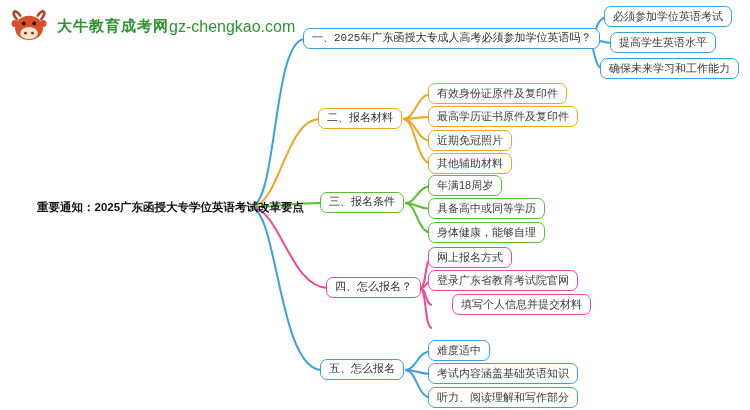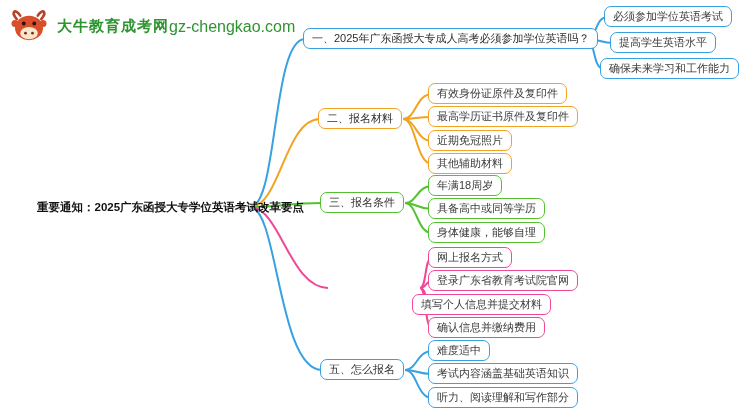--- a/index.html
+++ b/index.html
@@ -9,21 +9,21 @@
   }
   svg.connectors{position:absolute;left:0;top:0;width:750px;height:410px;}
   svg.connectors path{fill:none;stroke-width:2;}
   .s-blue{stroke:#38a1e0}.s-orange{stroke:#f2a321}.s-green{stroke:#55c132}.s-pink{stroke:#f04896}
 
   .node{
     position:absolute;white-space:nowrap;font-size:11px;line-height:19px;
     padding:0 8px;border:1.5px solid #999;border-radius:7px;background:#fff;
     color:#3a3a3a;
   }
-  .lvl1{color:#2f2f2f;}
+  .lvl1{color:#2f2f2f;font-family:Liberation Mono, monospace;}
   .b-blue{border-color:#38a1e0}.b-orange{border-color:#f2a321}
   .b-green{border-color:#55c132}.b-pink{border-color:#f04896}
 
   .root{
     position:absolute;left:8px;top:196px;font-size:11.5px;font-weight:bold;
     color:#111;white-space:nowrap;line-height:22px;margin-left:29px;
   }
 
   .logo{position:absolute;left:8px;top:6px;display:flex;align-items:center;gap:7px;}
   .logo-icon{width:42px;height:42px;flex:0 0 auto;}
@@ -84,37 +84,37 @@
       <span class="logo-name">大牛教育成考网</span>
       <span class="logo-url">gz-chengkao.com</span>
     </div>
   </div>
 
   <div class="root">重要通知：2025广东函授大专学位英语考试改革要点</div>
 
   <div class="node lvl1 b-blue" style="left:303px;top:28px">一、2025年广东函授大专成人高考必须参加学位英语吗？</div>
   <div class="node lvl1 b-orange" style="left:318px;top:108px">二、报名材料</div>
   <div class="node lvl1 b-green" style="left:320px;top:192px">三、报名条件</div>
+  <div class="node lvl1 b-pink" style="left:326px;top:277px">四、怎么报名？</div>
   <div class="node lvl1 b-blue" style="left:320px;top:359px">五、怎么报名</div>
 
   <div class="node b-blue" style="left:604px;top:6px">必须参加学位英语考试</div>
   <div class="node b-blue" style="left:610px;top:32px">提高学生英语水平</div>
   <div class="node b-blue" style="left:600px;top:58px">确保未来学习和工作能力</div>
 
   <div class="node b-orange" style="left:428px;top:83px">有效身份证原件及复印件</div>
   <div class="node b-orange" style="left:428px;top:106px">最高学历证书原件及复印件</div>
   <div class="node b-orange" style="left:428px;top:130px">近期免冠照片</div>
   <div class="node b-orange" style="left:428px;top:153px">其他辅助材料</div>
 
   <div class="node b-green" style="left:428px;top:175px">年满18周岁</div>
   <div class="node b-green" style="left:428px;top:198px">具备高中或同等学历</div>
   <div class="node b-green" style="left:428px;top:222px">身体健康，能够自理</div>
 
   <div class="node b-pink" style="left:428px;top:247px">网上报名方式</div>
   <div class="node b-pink" style="left:428px;top:270px">登录广东省教育考试院官网</div>
-  <div class="node b-pink" style="left:412px;top:294px">填写个人信息并提交材料</div>
-  <div class="node b-pink" style="left:428px;top:317px">确认信息并缴纳费用</div>
+  <div class="node b-pink" style="left:452px;top:294px">填写个人信息并提交材料</div>
 
   <div class="node b-blue" style="left:428px;top:340px">难度适中</div>
   <div class="node b-blue" style="left:428px;top:363px">考试内容涵盖基础英语知识</div>
   <div class="node b-blue" style="left:428px;top:387px">听力、阅读理解和写作部分</div>
 
 </div>
 
 </body></html>

